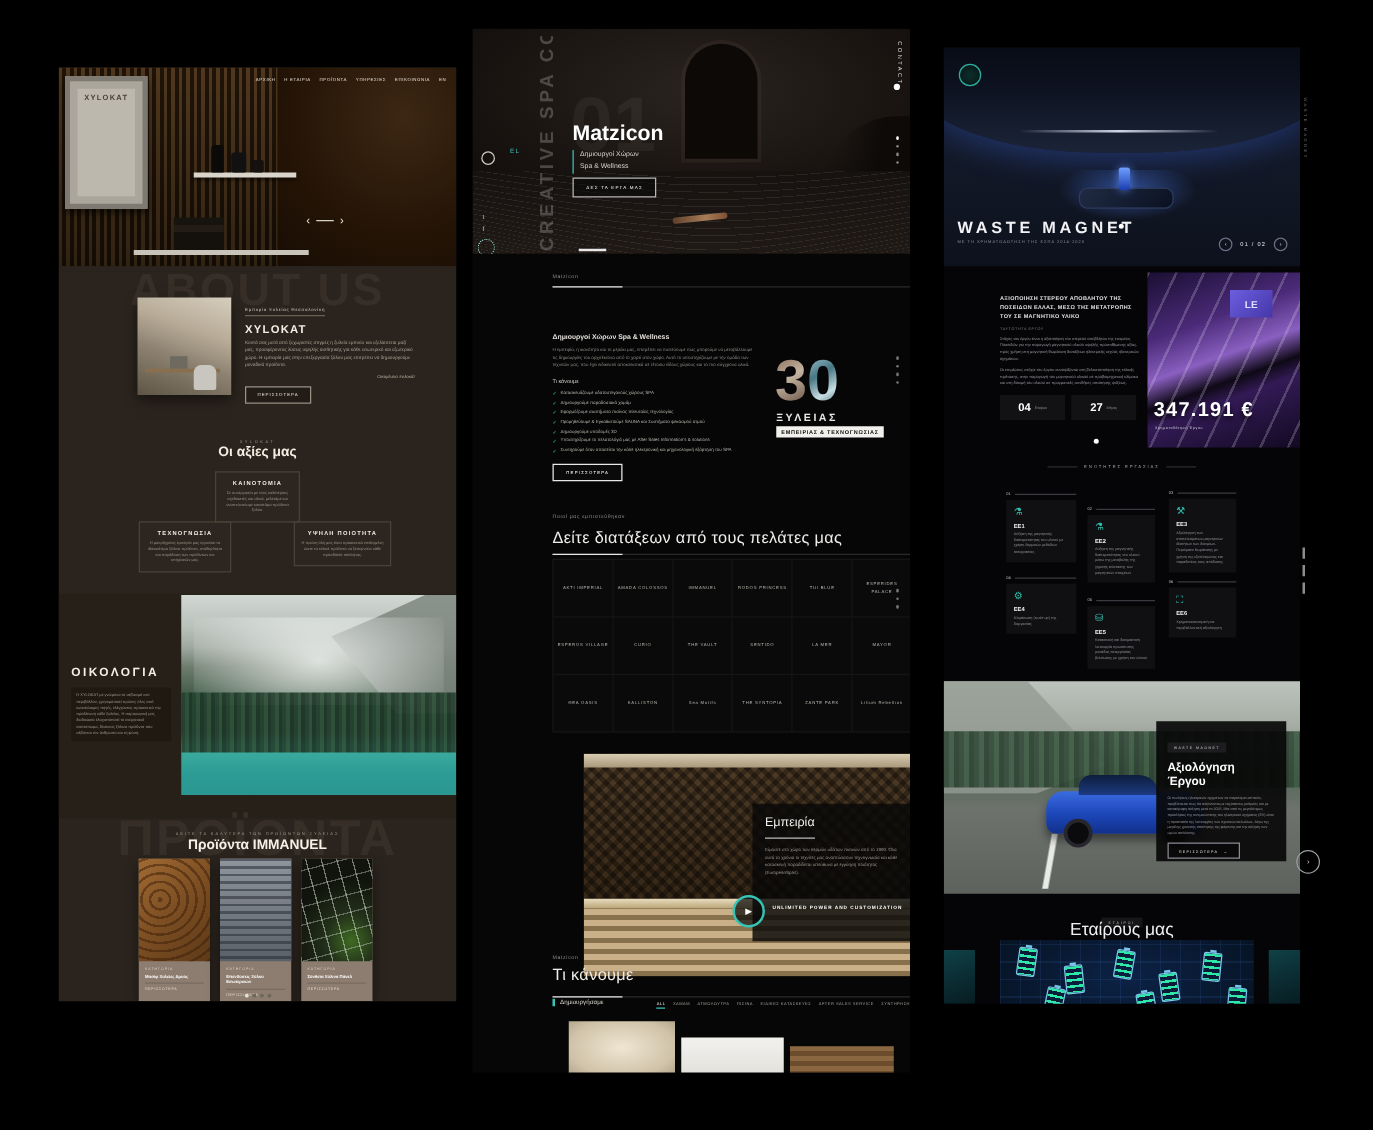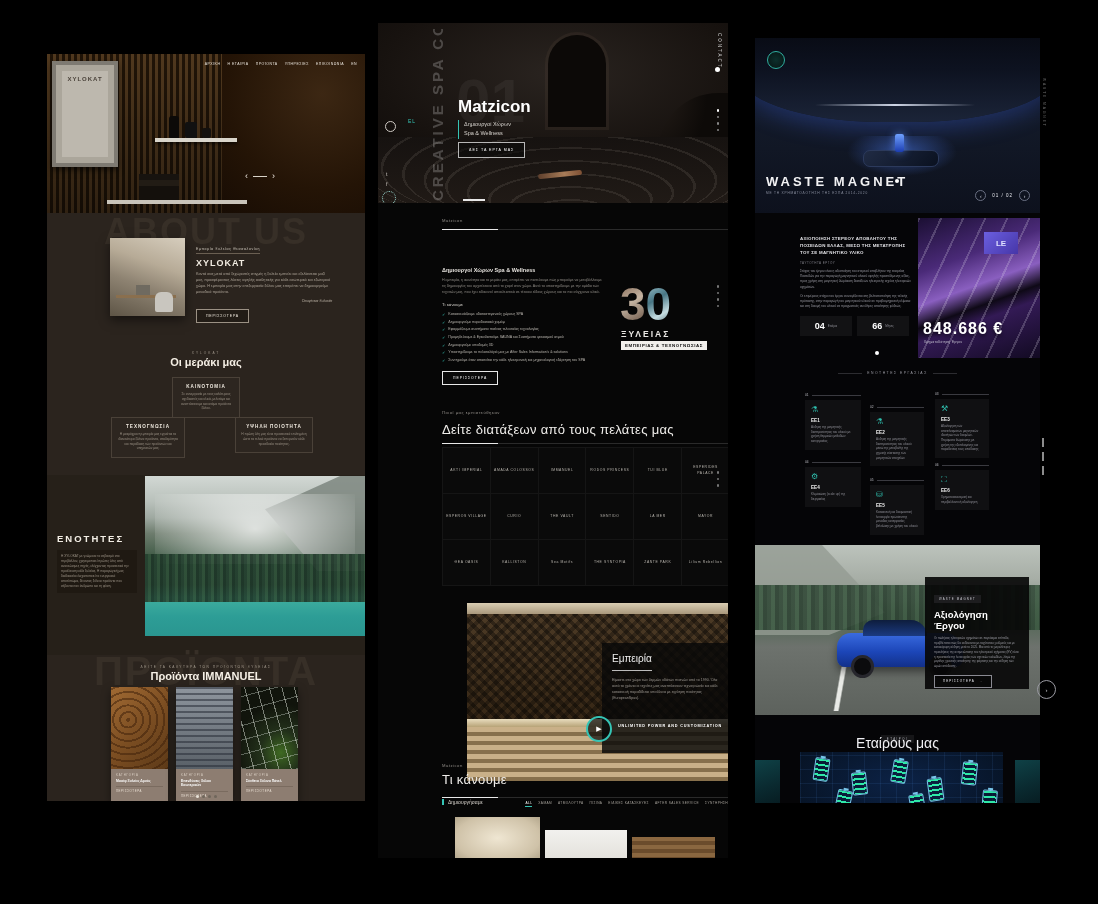--- a/index.html
+++ b/index.html
@@ -343,21 +343,21 @@
         <span class="x-kicker">Εμπορία Ξυλείας Θεσσαλονίκη</span>
         <h3>XYLOKAT</h3>
         <p>Κοντά σας μετά από ξεχωριστές στιγμές η ξυλεία εμπνέει και εξελίσσεται μαζί μας, προσφέροντας λύσεις υψηλής αισθητικής για κάθε εσωτερικό και εξωτερικό χώρο. Η εμπειρία μας στην επεξεργασία ξύλου μας επιτρέπει να δημιουργούμε μοναδικά προϊόντα.</p>
         <div class="x-sign">Οικογένεια Ξυλοκάτ</div>
         <span class="x-btn">ΠΕΡΙΣΣΟΤΕΡΑ</span>
       </div>
     </div>
 
     <div class="abs x-sec x-values">
       <div class="abs x-vkick">XYLOKAT</div>
-      <div class="abs x-vtitle">Οι μεράκι μας</div>
+      <div class="abs x-vtitle">Οι αξίες μας</div>
       <div class="abs x-card x-c1">
         <h4>ΚΑΙΝΟΤΟΜΙΑ</h4>
         <p>Σε συνεργασία με τους καλύτερους σχεδιαστές και υλικά, μελετάμε και αναπτύσσουμε καινοτόμα προϊόντα ξύλου.</p>
       </div>
       <div class="abs x-card x-c2">
         <h4>ΤΕΧΝΟΓΝΩΣΙΑ</h4>
         <p>Η μακρόχρονη εμπειρία μας εγγυάται τα ιδανικότερα ξύλινα προϊόντα, σταθερότητα και παράδοση των προϊόντων και υπηρεσιών μας.</p>
       </div>
       <div class="abs x-card x-c3">
         <h4>ΥΨΗΛΗ ΠΟΙΟΤΗΤΑ</h4>
@@ -365,21 +365,21 @@
       </div>
     </div>
 
     <div class="abs x-sec x-eco">
       <div class="abs x-eco-img">
         <div class="abs x-mtn"></div>
         <div class="abs x-mist"></div>
         <div class="abs x-trees"></div>
       </div>
       <div class="abs x-eco-txt">
-        <h3>ΕΝΟΤΗΤΕΣ</h3>
+        <h3>ΟΙΚΟΛΟΓΙΑ</h3>
         <p>Η XYLOKAT με γνώμονα το σεβασμό στο περιβάλλον, χρησιμοποιεί πρώτες ύλες από ανανεώσιμες πηγές, ελέγχοντας προσεκτικά την προέλευση κάθε ξυλείας. Η παραγωγική μας διαδικασία ελαχιστοποιεί το ενεργειακό αποτύπωμα, δίνοντας ξύλινα προϊόντα που σέβονται τον άνθρωπο και τη φύση.</p>
       </div>
     </div>
 
     <div class="abs x-sec x-prod">
       <div class="abs x-water">ΠΡΟΪΟΝΤΑ</div>
       <div class="abs x-pkick">ΔΕΙΤΕ ΤΑ ΚΑΛΥΤΕΡΑ ΤΩΝ ΠΡΟΪΟΝΤΩΝ ΞΥΛΕΙΑΣ</div>
       <div class="abs x-ptitle">Προϊόντα IMMANUEL</div>
       <div class="abs x-cards">
         <div class="x-pc x-pc1">
@@ -599,27 +599,27 @@
         <div class="w-pcode">ΤΑΥΤΟΤΗΤΑ ΕΡΓΟΥ</div>
         <p class="w-pp">Στόχος του έργου είναι η αξιοποίηση του στερεού αποβλήτου της εταιρείας Ποσειδών για την παραγωγή μαγνητικού υλικού υψηλής προστιθέμενης αξίας, προς χρήση στη μαγνητική θωράκιση διατάξεων ηλεκτρικής ισχύος ηλεκτρικών οχημάτων.</p>
         <p class="w-pp">Οι επιμέρους στόχοι του έργου συνοψίζονται στη βελτιστοποίηση της τελικής πρότασης, στην παραγωγή του μαγνητικού υλικού σε προβιομηχανική κλίμακα και στη δοκιμή του υλικού σε πραγματικές συνθήκες απαίτησης ψύξεως.</p>
       </div>
       <div class="abs w-stats">
         <div class="w-stat">
           <b>04</b>
           <i>Εταίροι</i>
         </div>
         <div class="w-stat">
-          <b>66</b>
+          <b>27</b>
           <i>Μήνες</i>
         </div>
       </div>
       <div class="abs w-pimg">
         <div class="abs w-le">LE</div>
-        <div class="abs w-price">848.686 €</div>
+        <div class="abs w-price">347.191 €</div>
         <div class="abs w-pricecap">Χρηματοδότηση Έργου</div>
       </div>
       <div class="abs w-pdot"></div>
     </div>
 
     <div class="abs w-pack" style="left:0;width:285px;">
       <div class="abs w-pk-head">
         <i></i>
         <span>ΕΝΟΤΗΤΕΣ ΕΡΓΑΣΙΑΣ</span>
         <i></i>

